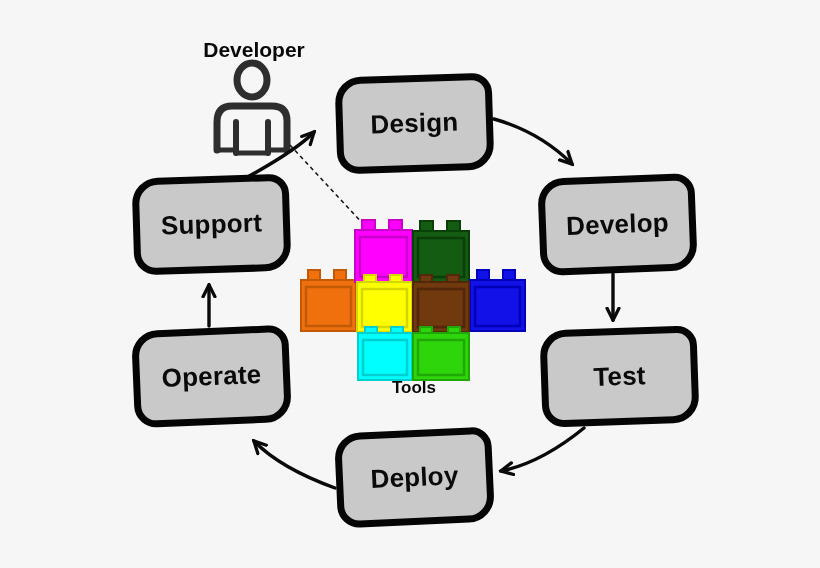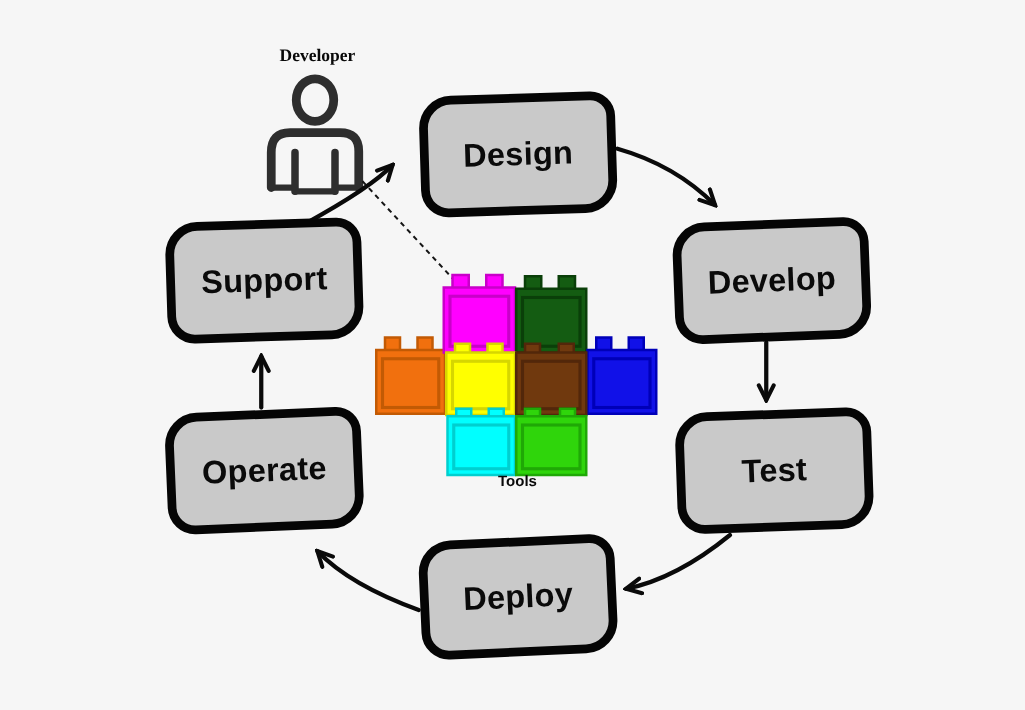--- a/index.html
+++ b/index.html
@@ -29,22 +29,22 @@
   .pos-design {left:336px;top:75px; transform:rotate(-1.8deg);}
   .pos-develop{left:539px;top:176px;transform:rotate(-2.2deg);}
   .pos-test   {left:541px;top:328px;transform:rotate(-2.0deg);}
   .pos-deploy {left:336px;top:430px;height:95px;transform:rotate(-2.6deg);}
   .pos-operate{left:133px;top:328px;transform:rotate(-2.4deg);}
   .pos-support{left:133px;top:176px;transform:rotate(-1.8deg);}
   .label{
     position:absolute;text-align:center;
     font-weight:700;color:#090909;
   }
-  .developer-label{left:203px;top:38px;width:102px;font-size:14px;font-family:Liberation Serif, serif;}
-  .tools-label{left:374px;top:378px;width:80px;font-size:12px;}
+  .developer-label{left:203px;top:38px;width:102px;font-size:21px;}
+  .tools-label{left:374px;top:378px;width:80px;font-size:17px;}
 </style>
 </head>
 <body>
 
 <div class="canvas">
 
   <svg class="layer" width="820" height="568" viewBox="0 0 820 568">
     <defs>
       <marker id="ah" viewBox="0 0 10 10" refX="8.5" refY="5" markerWidth="4.6" markerHeight="4.6" orient="auto-start-reverse">
         <path d="M1,1.2 L8.6,5 L1,8.8" class="arrowhead"></path>

